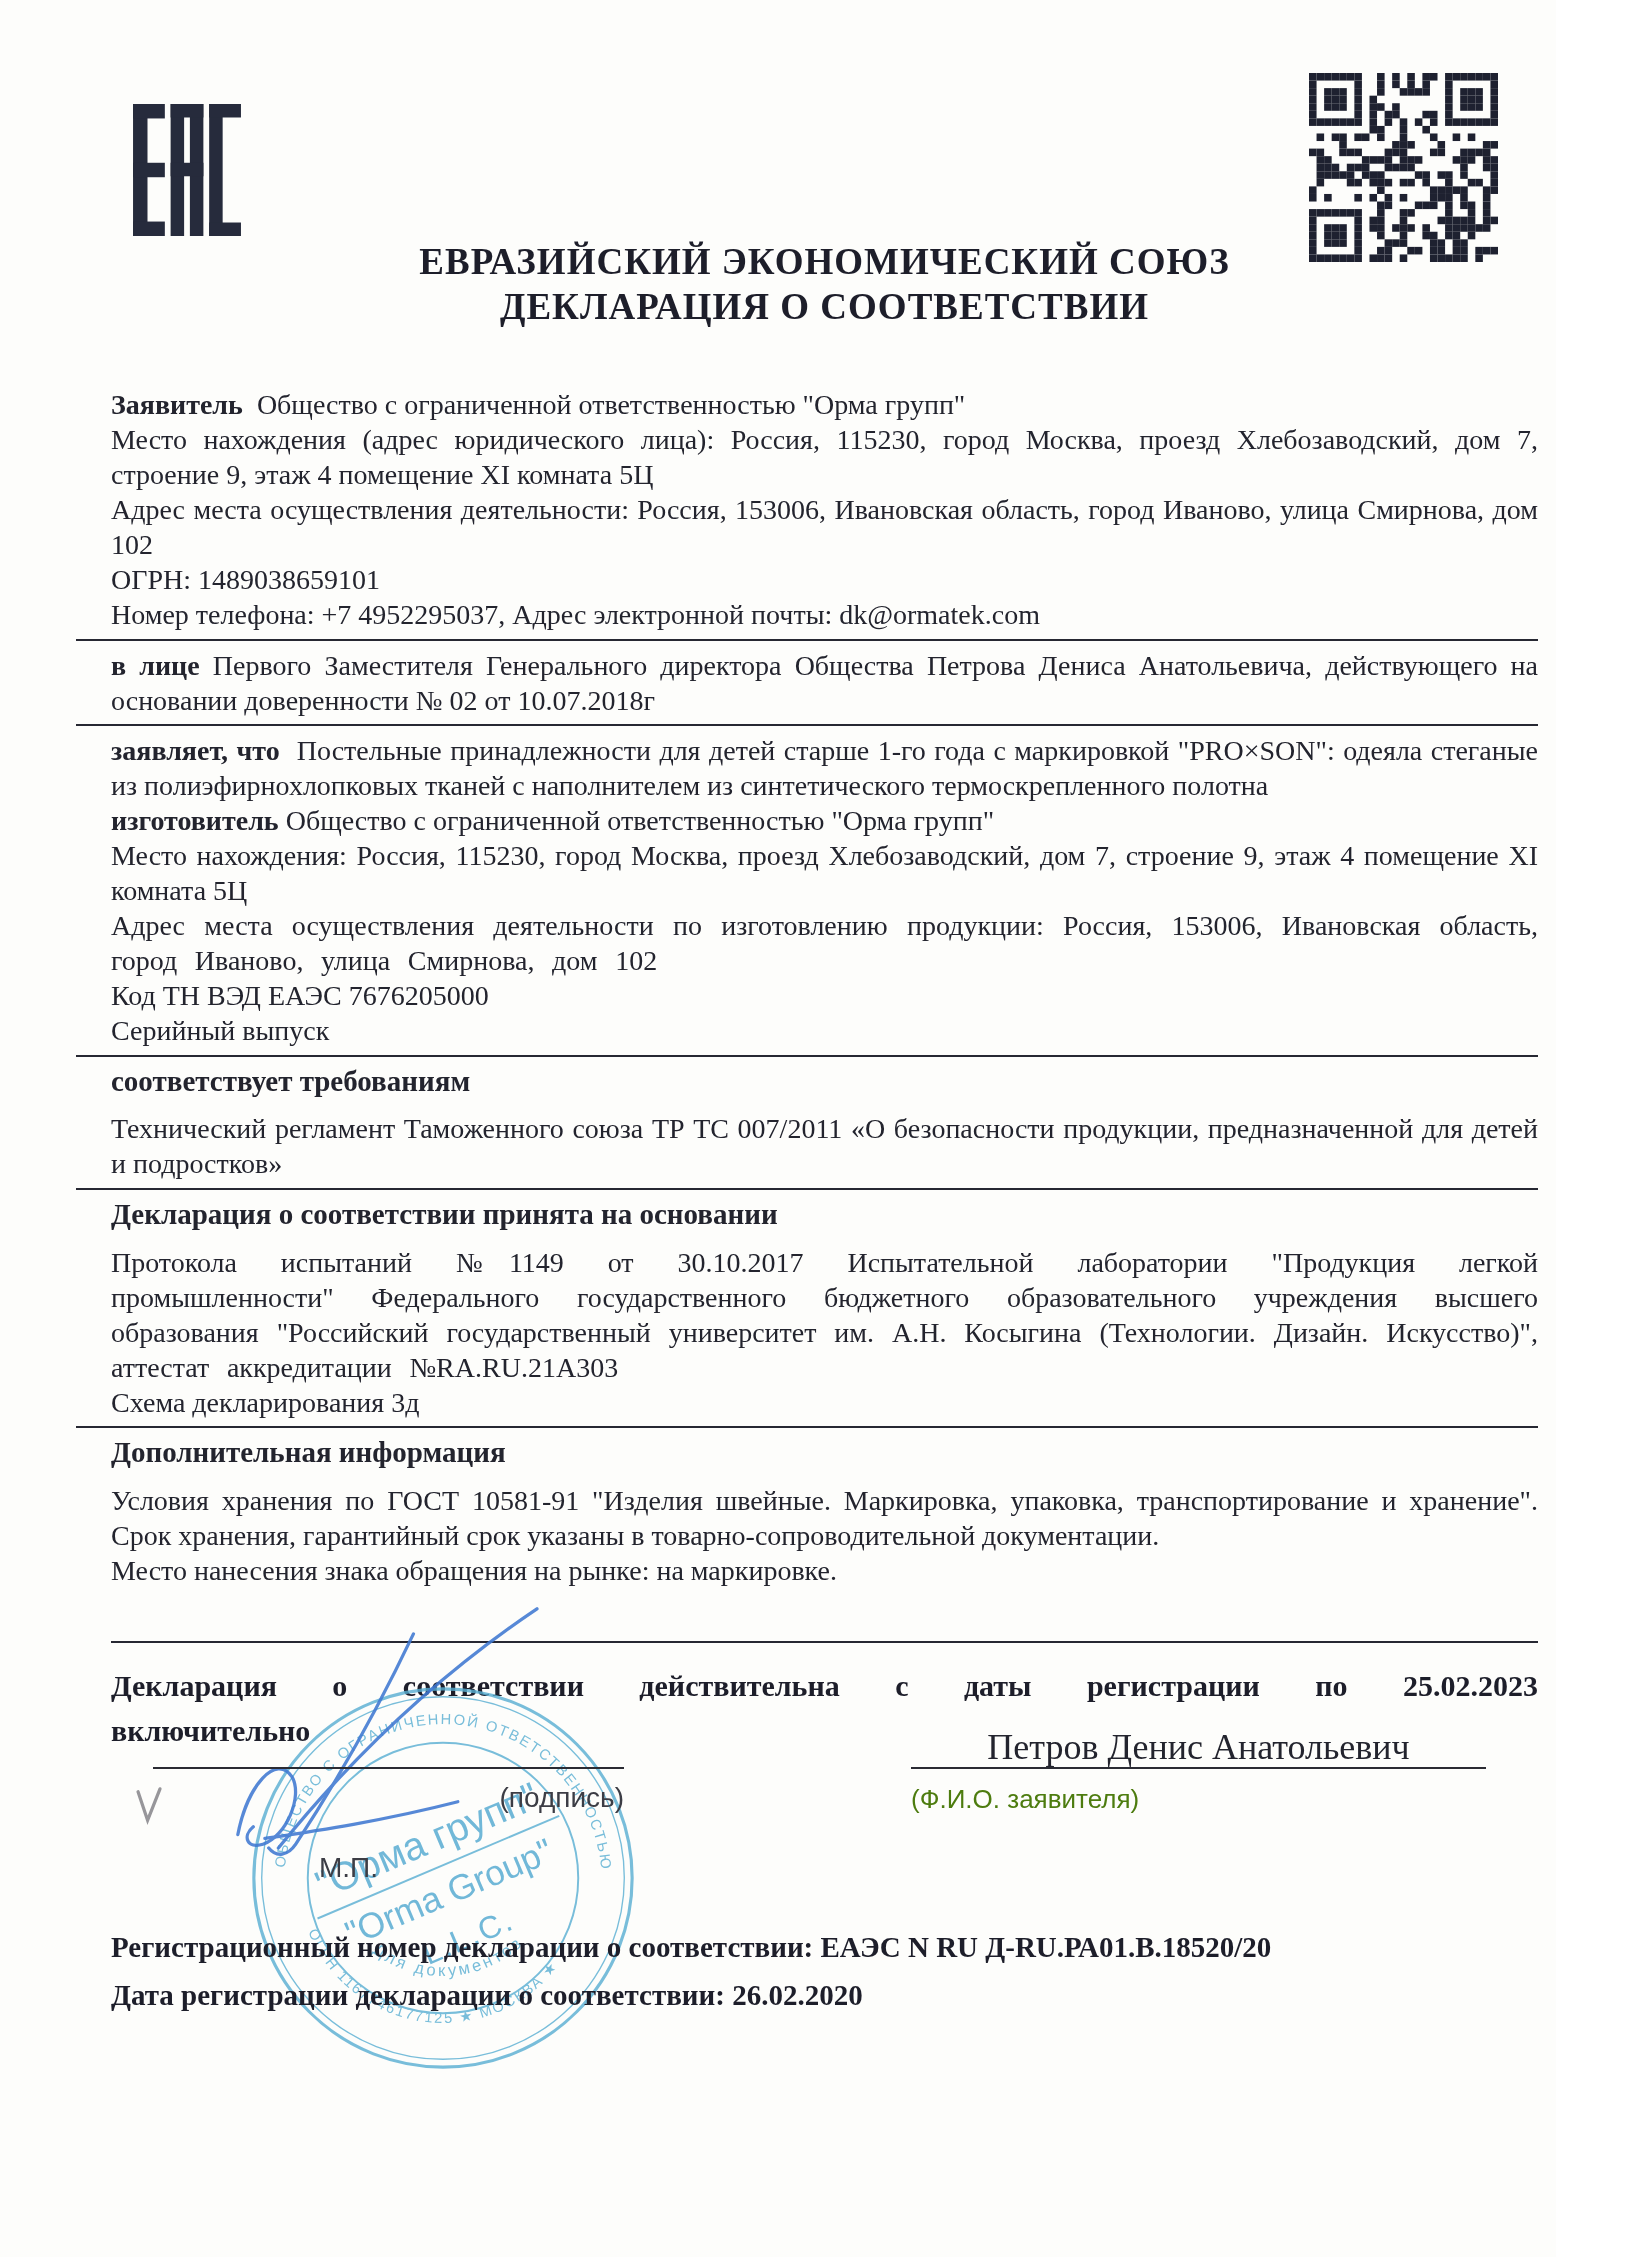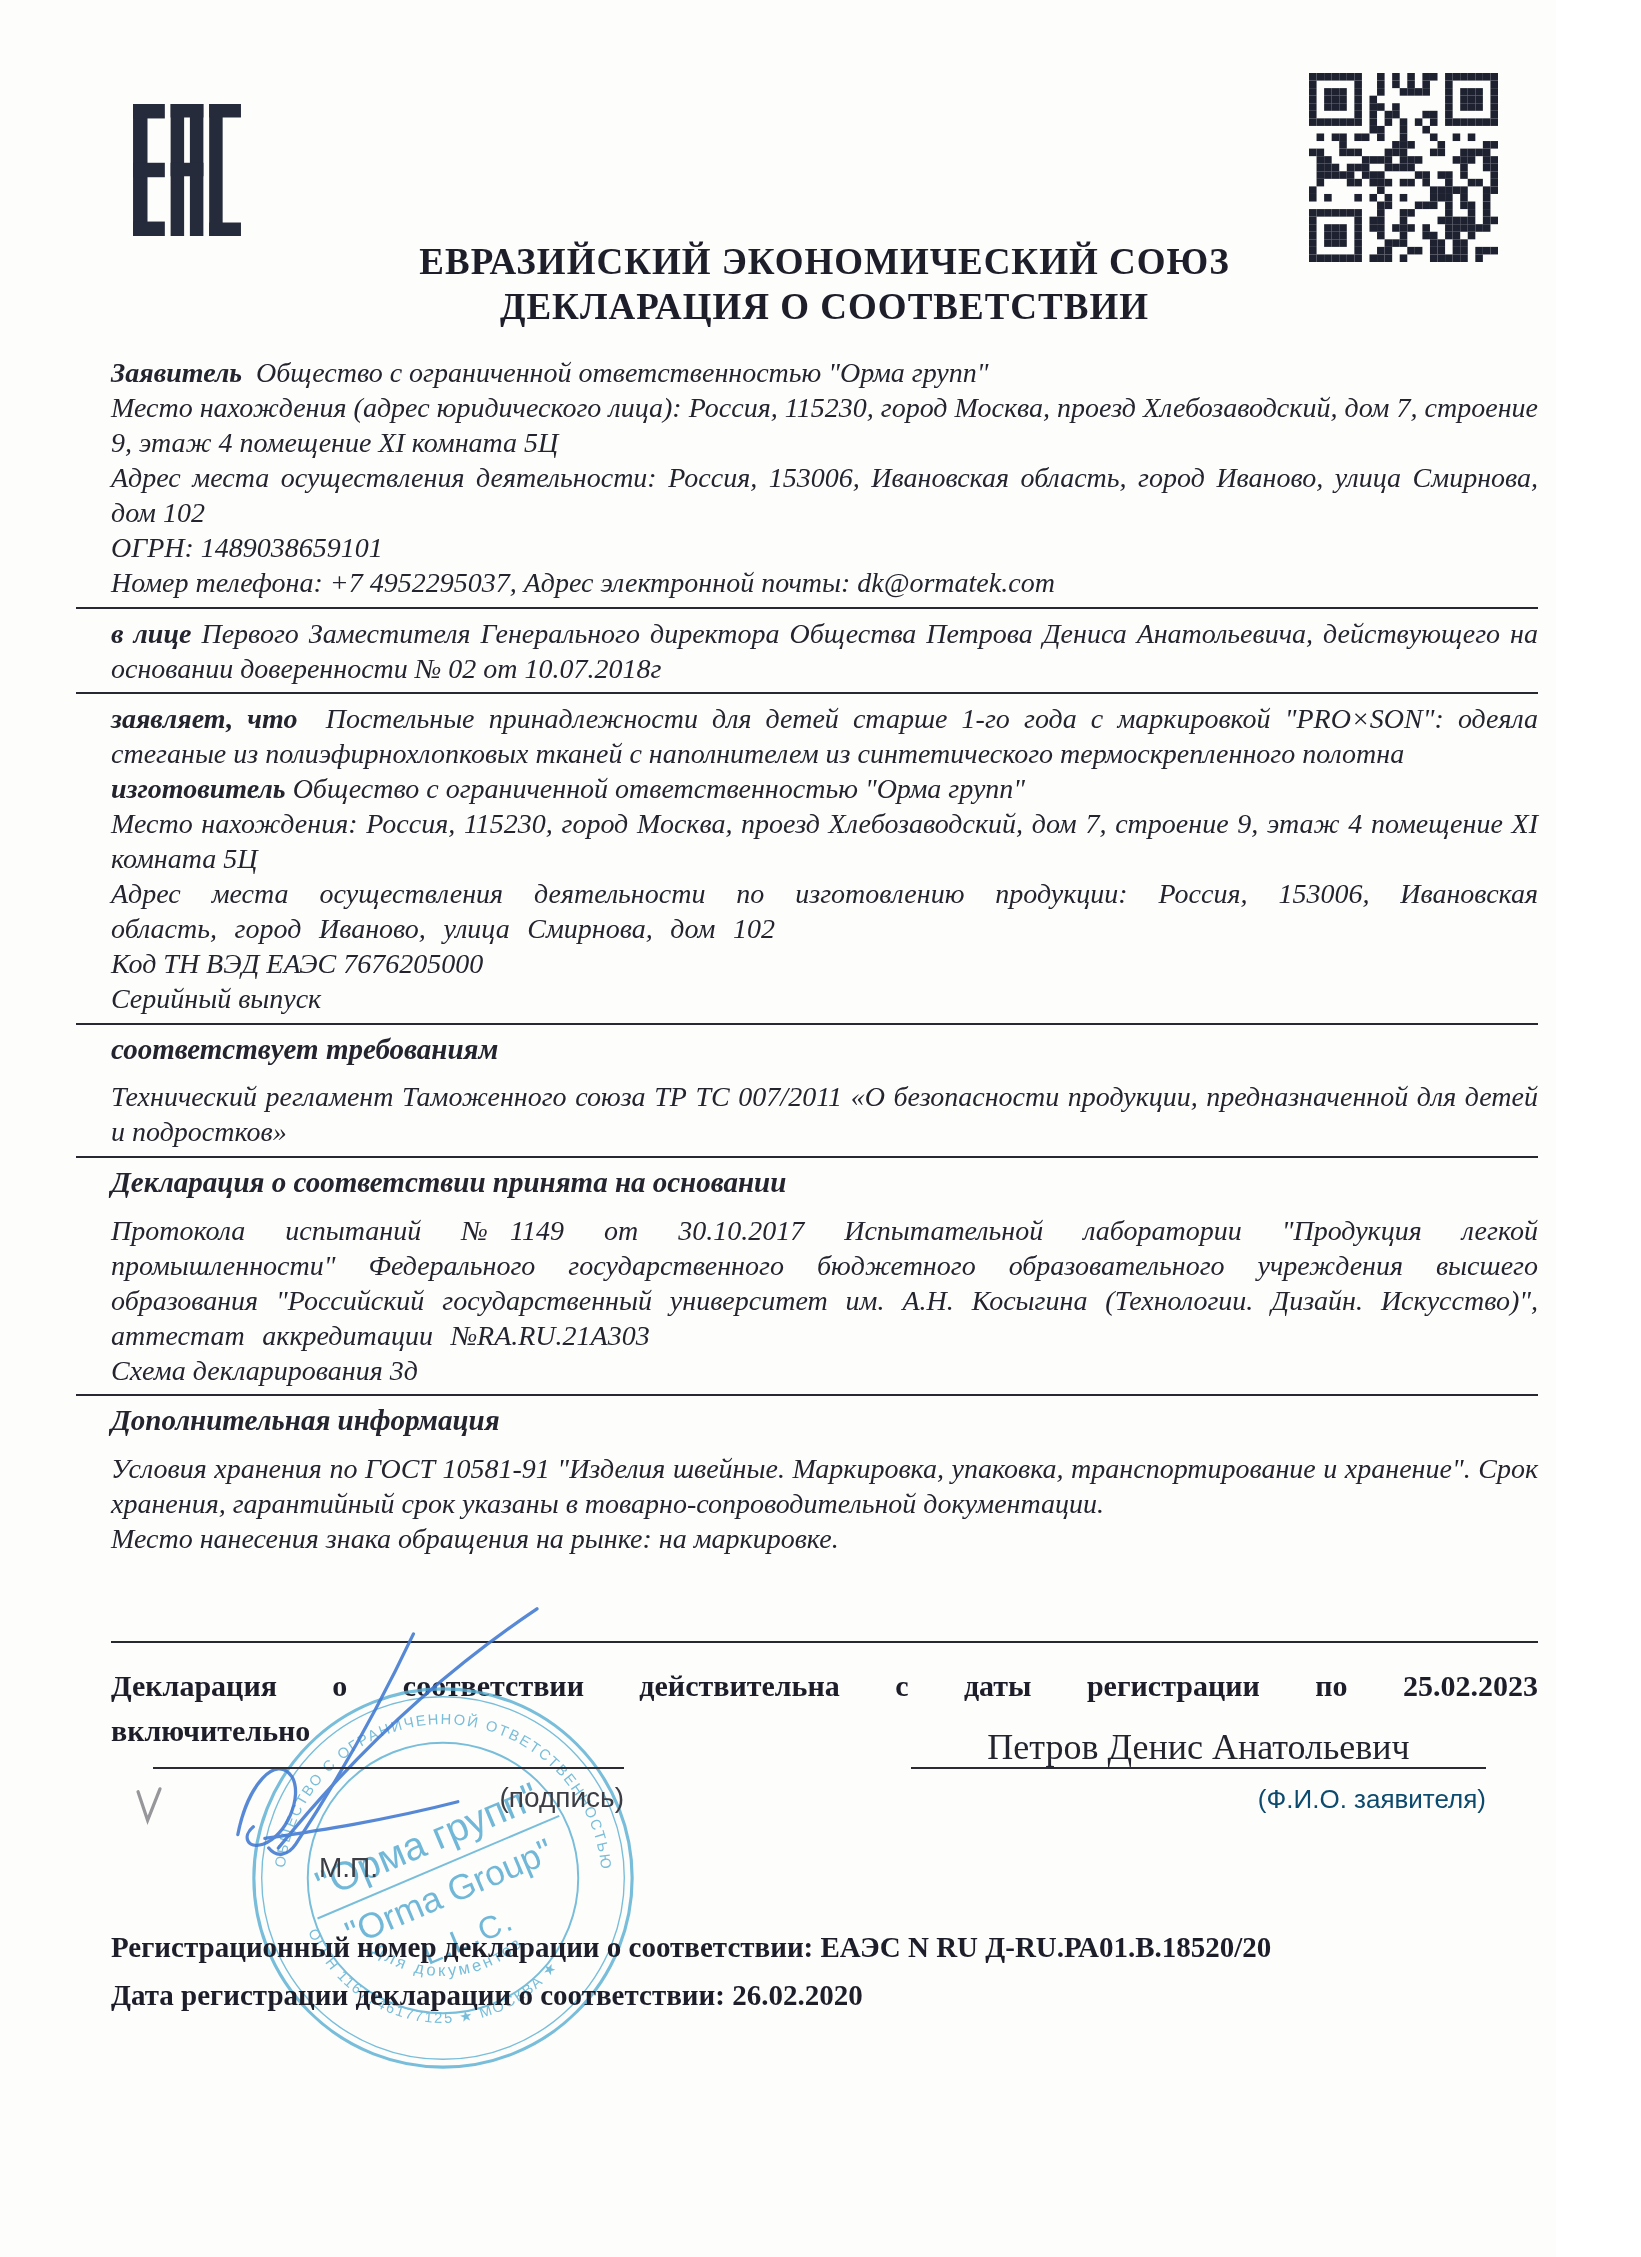--- a/index.html
+++ b/index.html
@@ -13,22 +13,22 @@
   
   .qr{position:absolute; left:1309px; top:73px;}
   
   .title{
     position:absolute; left:111px; top:239px; width:1427px;
     text-align:center; font-weight:bold; font-size:37px; line-height:45px;
     letter-spacing:1px; color:#1d1e2a;
   }
   
   .content{
-    position:absolute; left:111px; top:355px; width:1427px;
-    font-size:28px; line-height:35px;font-style:italic;
+    position:absolute; left:111px; top:387px; width:1427px;
+    font-size:28px; line-height:35px;
   }
   .content p{margin:0; text-align:justify;}
   .content b{font-weight:bold;}
   .gap-top{margin-top:12.6px !important;}
   .section-head{font-weight:bold; font-size:29px;}
   .spread{word-spacing:0.38em;}
   hr.rule{
     border:none; border-top:2.5px solid #272832;
     margin:6.8px 0 6.8px -35px; width:calc(100% + 35px);
   }
@@ -48,22 +48,22 @@
   .sign-line.right{left:911px; top:1744px; width:575px; height:23px;}
   .sign-caption{
     position:absolute; left:153px; top:1782px; width:471px; text-align:right;
     font-family:"Liberation Sans", sans-serif; font-size:28px; color:#3c3d45;
   }
   .fio-name{
     position:absolute; left:911px; top:1726px; width:575px; text-align:center;
     font-size:36px; color:#23242e;
   }
   .fio-caption{
-    position:absolute; left:911px; top:1784px; width:575px; text-align:right;
-    font-family:"Liberation Sans", sans-serif; font-size:26px; color:#0c4a6e;
+    position:absolute; left:911px; top:1784px; width:575px; text-align:left;
+    font-family:"Liberation Sans", sans-serif; font-size:26px; color:#4d7c0f;
   }
   .mp{
     position:absolute; left:319px; top:1852px;
     font-family:"Liberation Sans", sans-serif; font-size:28px; color:#3c3d45;
   }
   
   .regline{
     position:absolute; left:111px; width:1427px; margin:0;
     font-weight:bold; font-size:29px; color:#1d1e2a;
   }

